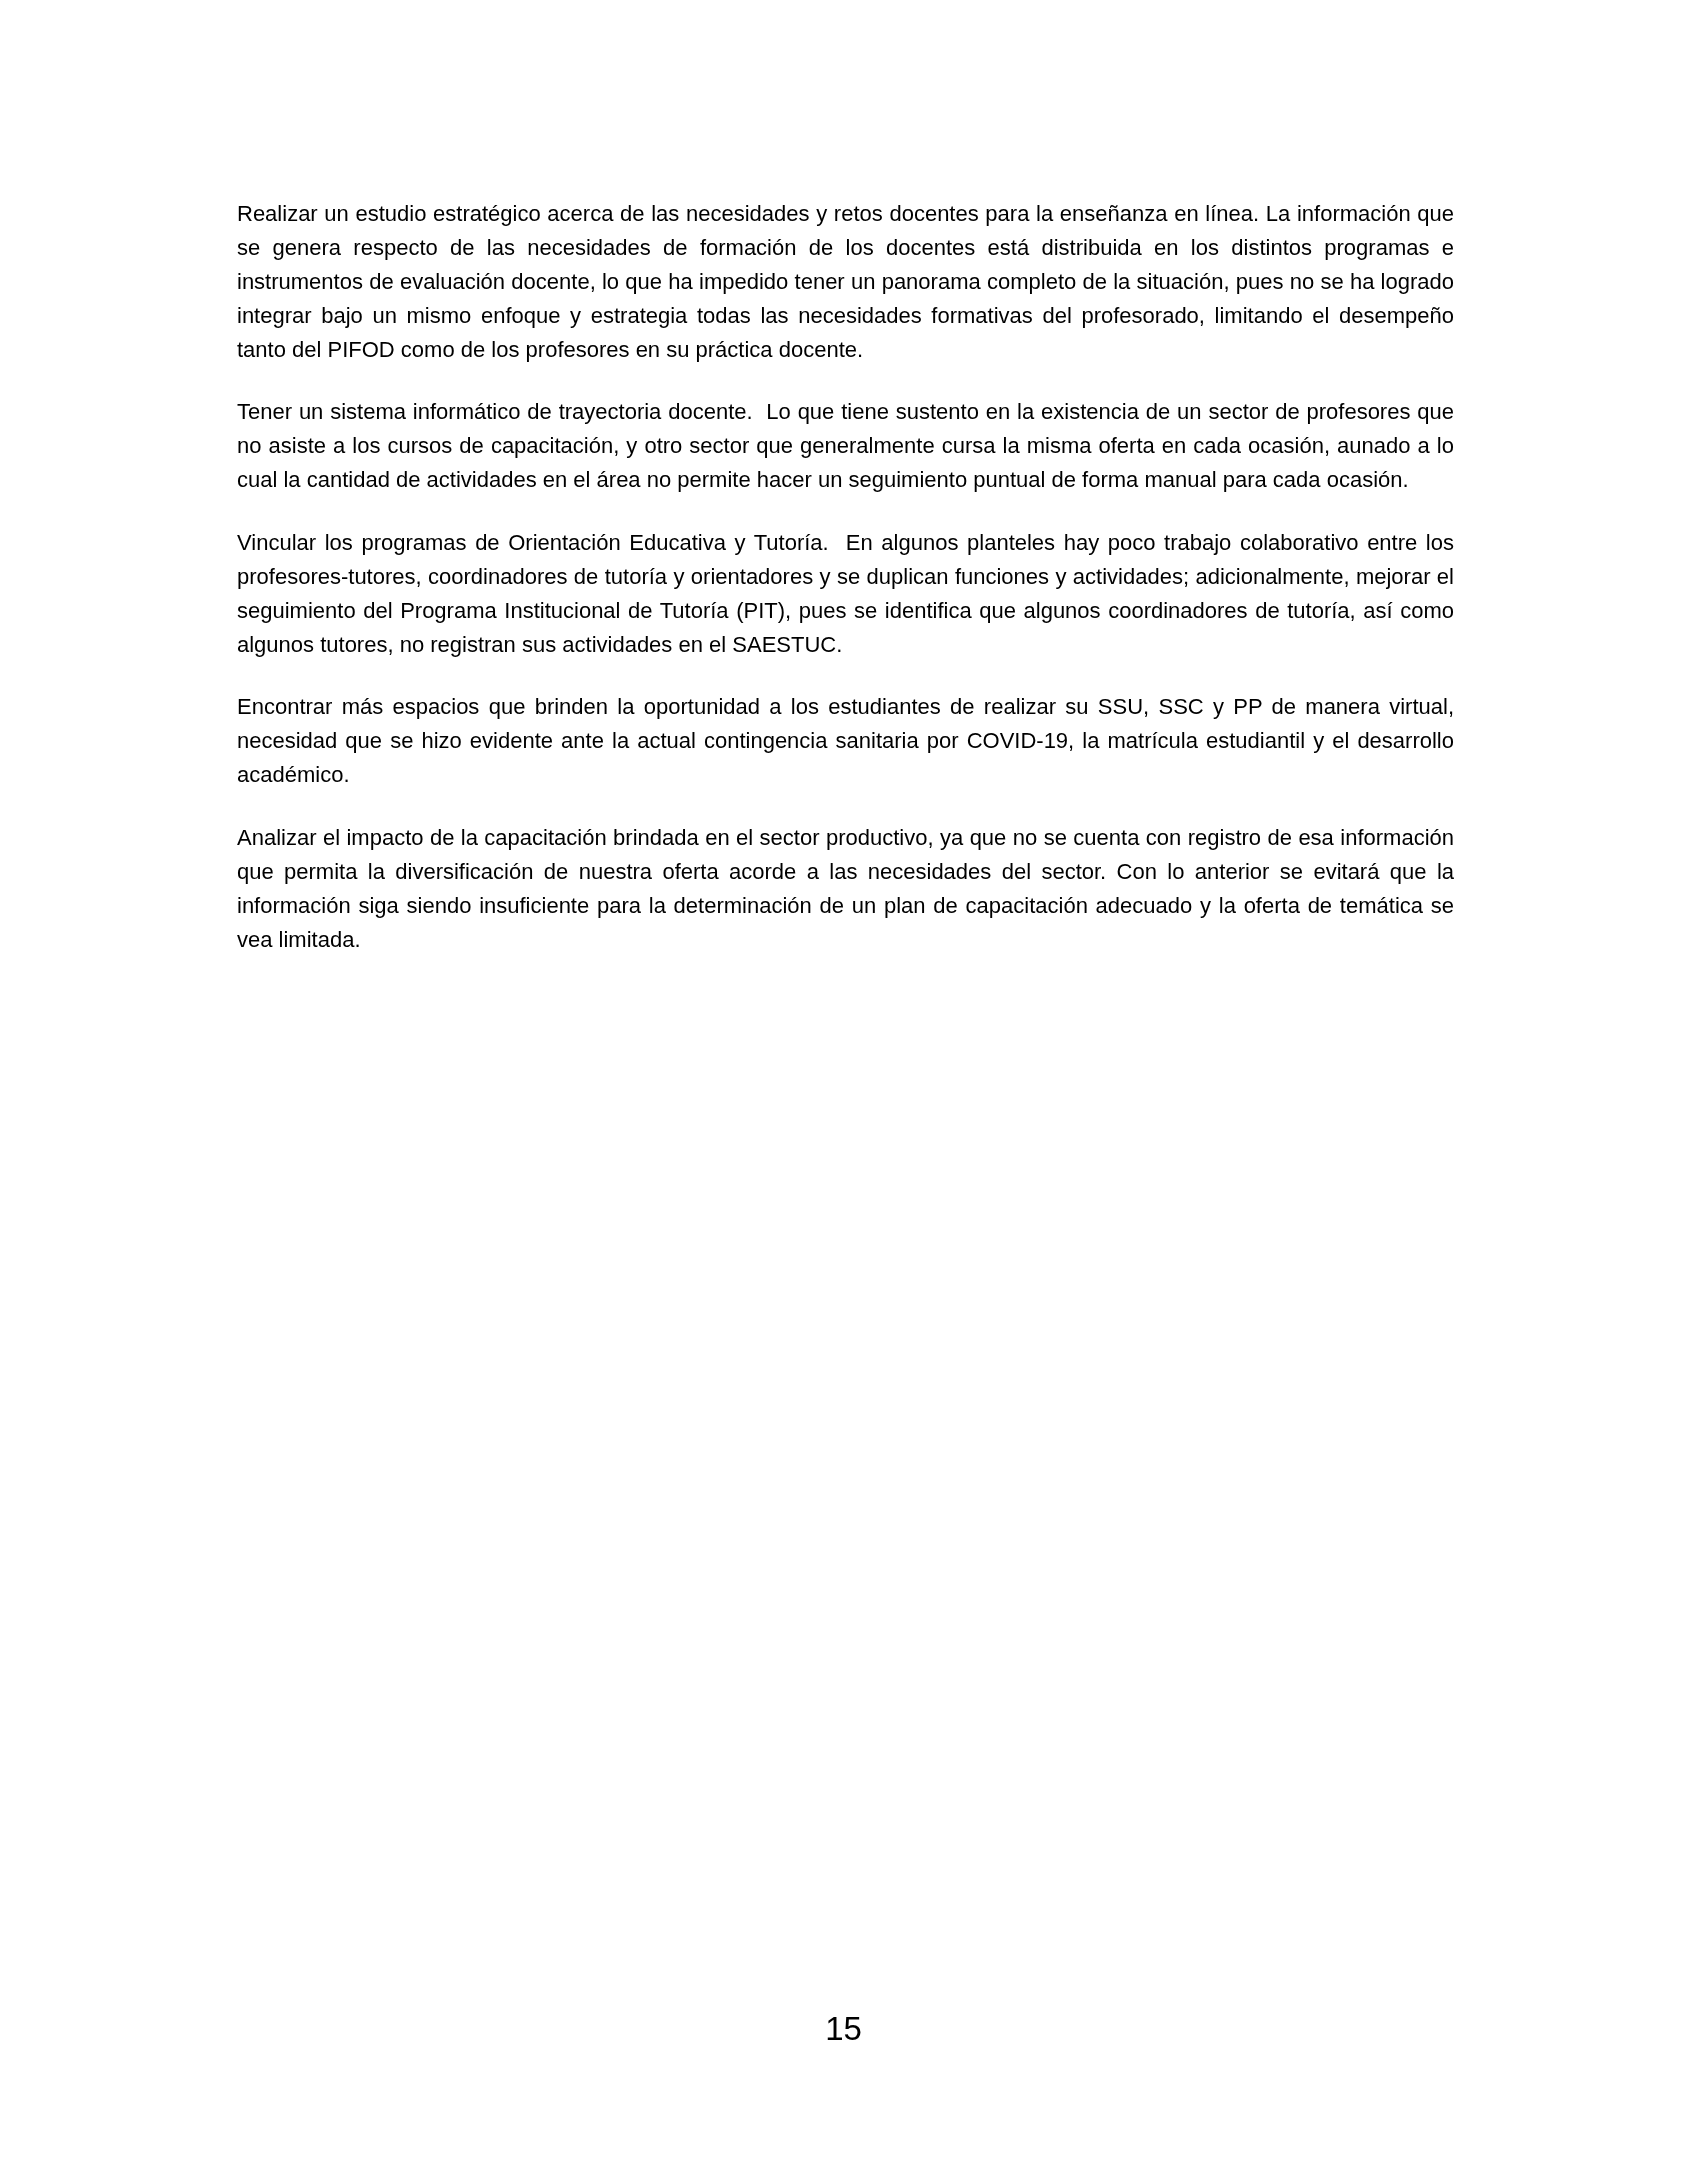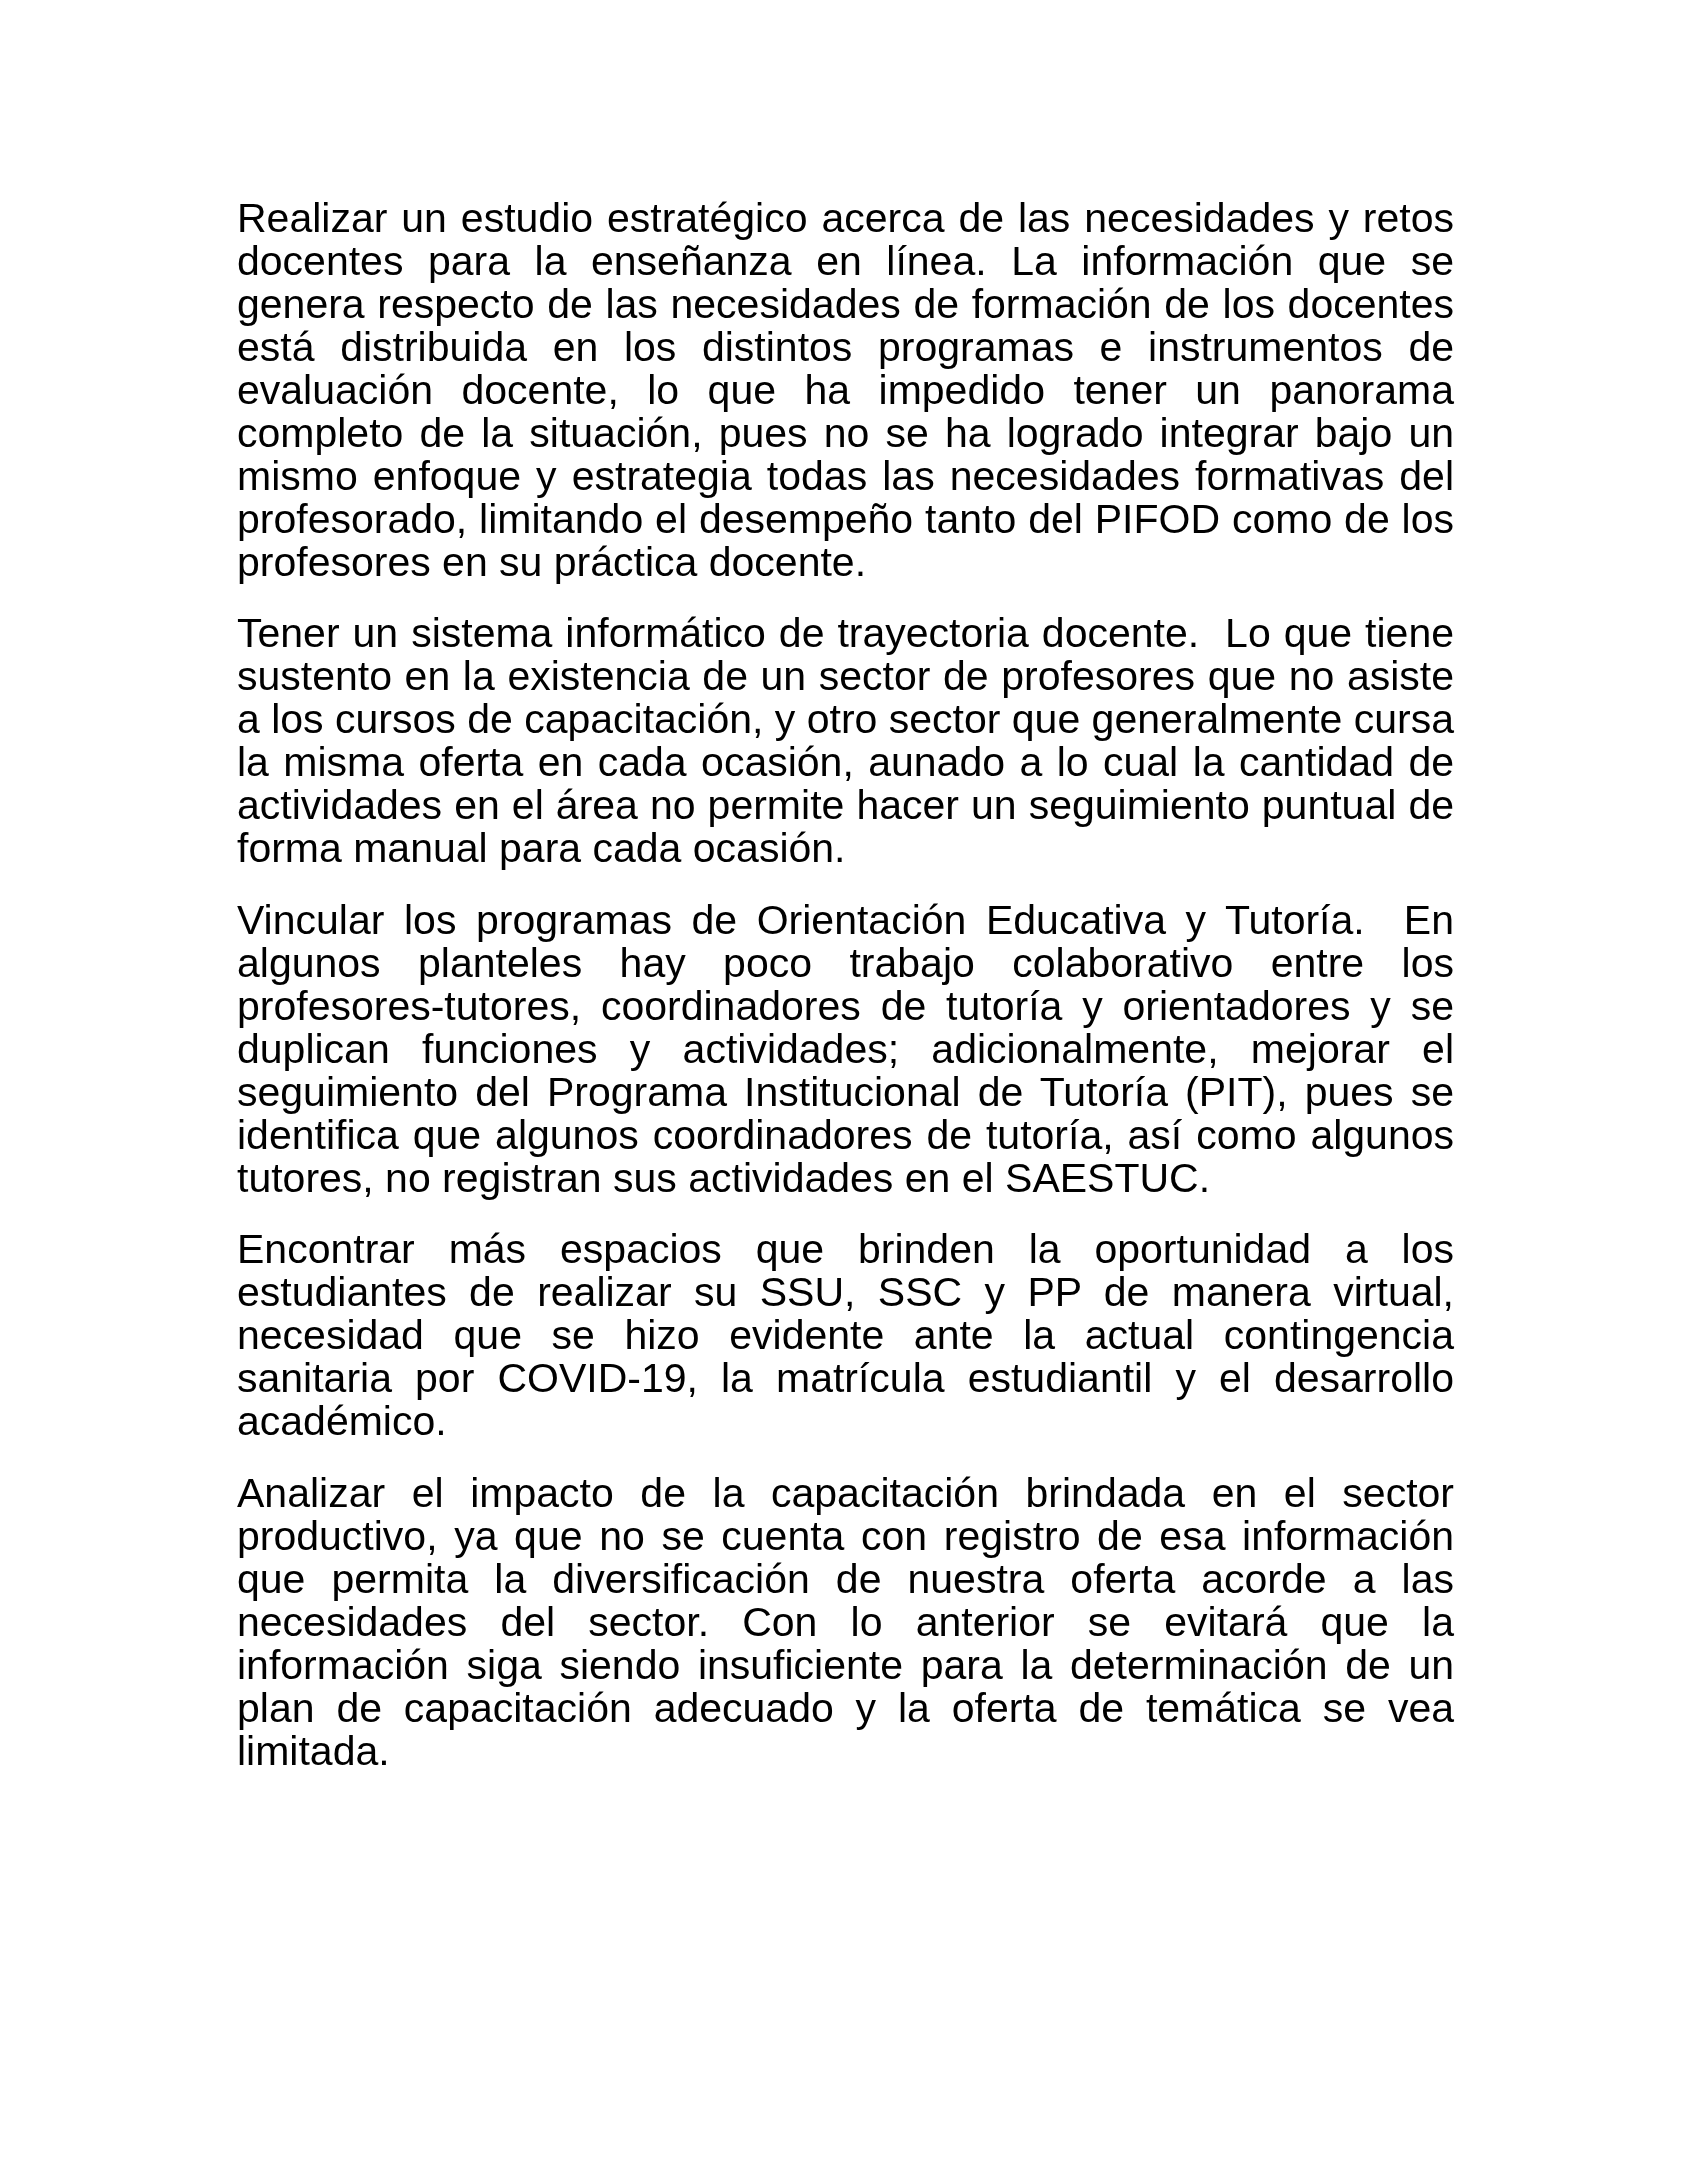--- a/index.html
+++ b/index.html
@@ -18,22 +18,22 @@
   }
   .text-block {
     position: absolute;
     left: 237px;
     top: 197px;
     width: 1217px;
   }
   .text-block p {
     margin: 0 0 28.4px 0;
     padding: 0;
-    font-size: 41px;
-    line-height: 43px;
+    font-size: 22px;
+    line-height: 34px;
     text-align: justify;
     letter-spacing: 0;
     word-spacing: normal;
   }
   .page-number {
     position: absolute;
     left: 0;
     top: 2009px;
     width: 100%;
     text-align: center;
@@ -45,14 +45,15 @@
 <body>
 
 <div class="page">
   <div class="text-block">
     <p>Realizar un estudio estratégico acerca de las necesidades y retos docentes para la enseñanza en línea. La información que se genera respecto de las necesidades de formación de los docentes está distribuida en los distintos programas e instrumentos de evaluación docente, lo que ha impedido tener un panorama completo de la situación, pues no se ha logrado integrar bajo un mismo enfoque y estrategia todas las necesidades formativas del profesorado, limitando el desempeño tanto del PIFOD como de los profesores en su práctica docente.</p>
     <p>Tener un sistema informático de trayectoria docente.&nbsp; Lo que tiene sustento en la existencia de un sector de profesores que no asiste a los cursos de capacitación, y otro sector que generalmente cursa la misma oferta en cada ocasión, aunado a lo cual la cantidad de actividades en el área no permite hacer un seguimiento puntual de forma manual para cada ocasión.</p>
     <p>Vincular los programas de Orientación Educativa y Tutoría.&nbsp; En algunos planteles hay poco trabajo colaborativo entre los profesores-tutores, coordinadores de tutoría y orientadores y se duplican funciones y actividades; adicionalmente, mejorar el seguimiento del Programa Institucional de Tutoría (PIT), pues se identifica que algunos coordinadores de tutoría, así como algunos tutores, no registran sus actividades en el SAESTUC.</p>
     <p>Encontrar más espacios que brinden la oportunidad a los estudiantes de realizar su SSU, SSC y PP de manera virtual, necesidad que se hizo evidente ante la actual contingencia sanitaria por COVID-19, la matrícula estudiantil y el desarrollo académico.</p>
     <p>Analizar el impacto de la capacitación brindada en el sector productivo, ya que no se cuenta con registro de esa información que permita la diversificación de nuestra oferta acorde a las necesidades del sector. Con lo anterior se evitará que la información siga siendo insuficiente para la determinación de un plan de capacitación adecuado y la oferta de temática se vea limitada.</p>
   </div>
+  <div class="page-number">15</div>
 </div>
 
 
 </body></html>

